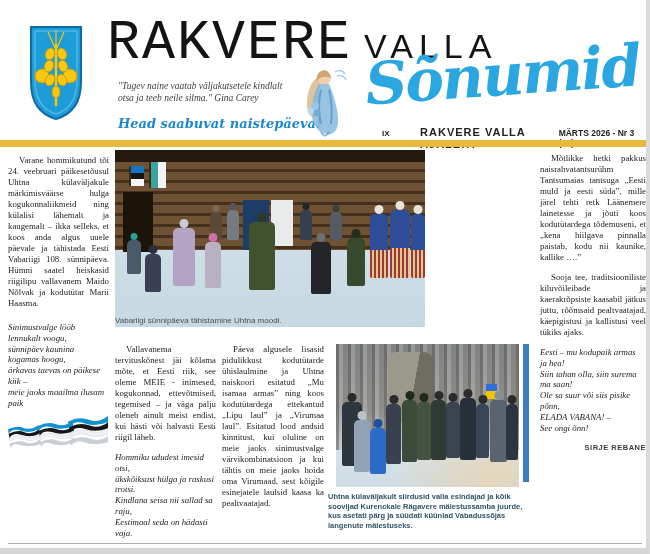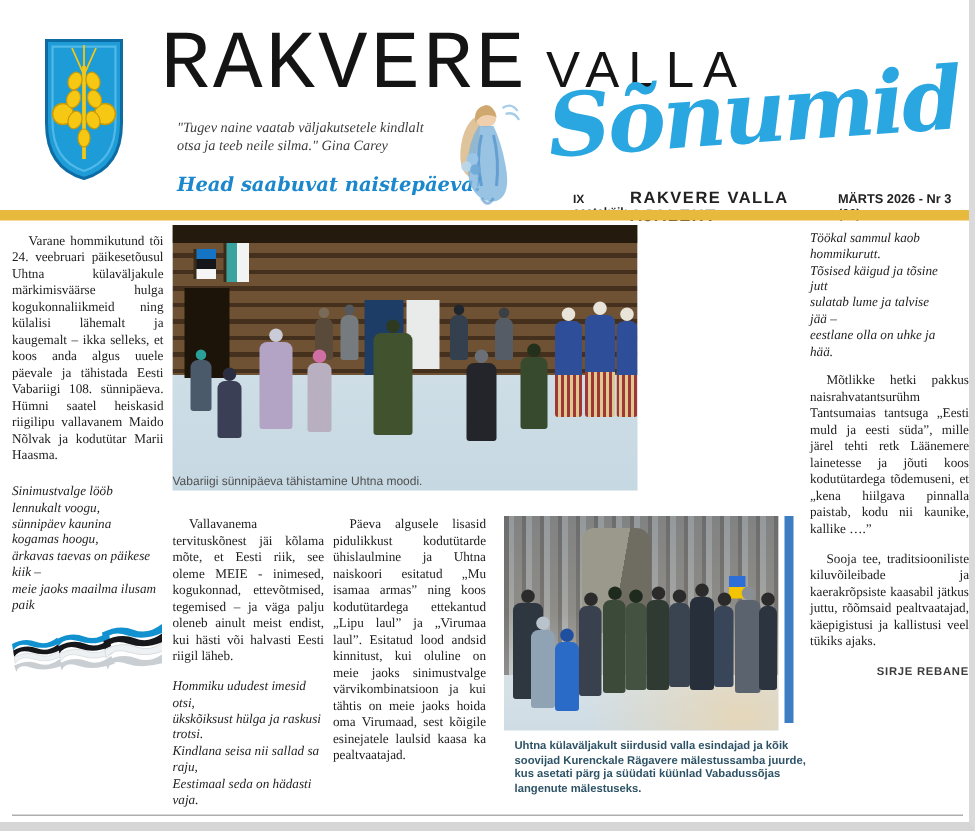--- a/index.html
+++ b/index.html
@@ -58,21 +58,21 @@
   .photo2{position:absolute;left:336px;top:344px;width:183px;height:143px;overflow:hidden;
           background:linear-gradient(180deg,#98a2ab 0,#aeb4b4 45%,#d8e2e8 72%,#cfdce4 100%);}
   .photo2 .trees{position:absolute;left:0;top:0;width:100%;height:74%;opacity:.75;
           background:repeating-linear-gradient(90deg,rgba(64,52,44,.65) 0 3px,
           rgba(138,126,112,.35) 3px 7px,rgba(96,84,72,.55) 7px 12px);}
   .photo2 .glow{position:absolute;right:0;bottom:0;width:70%;height:60%;
           background:radial-gradient(ellipse at 80% 90%,rgba(244,208,150,.55),rgba(244,208,150,0) 70%);}
   .stone{position:absolute;left:52px;top:8px;width:46px;height:70px;border-radius:8px 10px 2px 2px;
           background:linear-gradient(100deg,#9b988c 0 55%,#6f6d62 55%);}
   .blue-vbar{position:absolute;left:523px;top:344px;width:6px;height:138px;background:#3d7ec2;}
-  .caption2{position:absolute;left:343px;top:492px;width:198px;
+  .caption2{position:absolute;left:328px;top:492px;width:198px;
           font-family:"Liberation Sans",sans-serif;font-weight:bold;font-size:7.5px;
           line-height:9.6px;color:#2e5366;}
 
   .person{position:absolute;border-radius:5px 5px 2px 2px;}
   .person::before{content:"";position:absolute;left:50%;top:-9px;transform:translateX(-50%);
           width:9px;height:9px;border-radius:50%;background:var(--h,#2b2b2b);}
   .small.person::before{width:7px;height:7px;top:-7px;}
   .folk{background-image:linear-gradient(#2e4e99 0 56%,rgba(0,0,0,0) 56%),
         repeating-linear-gradient(90deg,#a03636 0 2px,#ddc98f 2px 4px);}
 
@@ -218,27 +218,27 @@
     <i class="person" style="left:110px;top:58px;width:14px;height:56px;background:#3a4450;"></i>
     <i class="person" style="left:124px;top:54px;width:16px;height:62px;background:#272f3a;"></i>
     <i class="person" style="left:140px;top:60px;width:13px;height:54px;background:#39465a;"></i>
     <i class="person" style="left:154px;top:56px;width:17px;height:62px;background:#5a636e;--h:#8a8f96;"></i>
     <i class="person" style="left:170px;top:60px;width:12px;height:56px;background:#2c3440;"></i>
   </div>
   <div class="blue-vbar"></div>
   <div class="caption2">Uhtna külaväljakult siirdusid valla esindajad ja kõik soovijad Kurenckale Rägavere mälestussamba juurde, kus asetati pärg ja süüdati küünlad Vabadussõjas langenute mälestuseks.</div>
 
   <div class="col" id="col-right">
-    <div class="poem mb2">Töökal sammul kaob
-hommikurutt.
-Tõsised käigud ja tõsine
-jutt
-sulatab lume ja talvise
-jää –
-eestlane olla on uhke ja
-hää.</div>
     <p class="para mb2">Mõtlikke hetki pakkus naisrahvatantsurühm Tantsumaias tantsuga „Eesti muld ja eesti süda”, mille järel tehti retk Läänemere lainetesse ja jõuti koos kodutütardega tõdemuseni, et „kena hiilgava pinnalla paistab, kodu nii kaunike, kallike ….”</p>
     <p class="para mb2">Sooja tee, traditsiooniliste kiluvõileibade ja kaerakrõpsiste kaasabil jätkus juttu, rõõmsaid pealtvaatajad, käepigistusi ja kallistusi veel tükiks ajaks.</p>
+    <div class="poem">Eesti – mu kodupaik armas
+ja hea!
+Siin tahan olla, siin surema
+ma saan!
+Ole sa suur või siis pisike
+põnn,
+ELADA VABANA! –
+See ongi õnn!</div>
     <div class="byline">SIRJE REBANE</div>
   </div>
 
   <div class="bottom-rule"></div>
 </div>
 
 </body></html>

